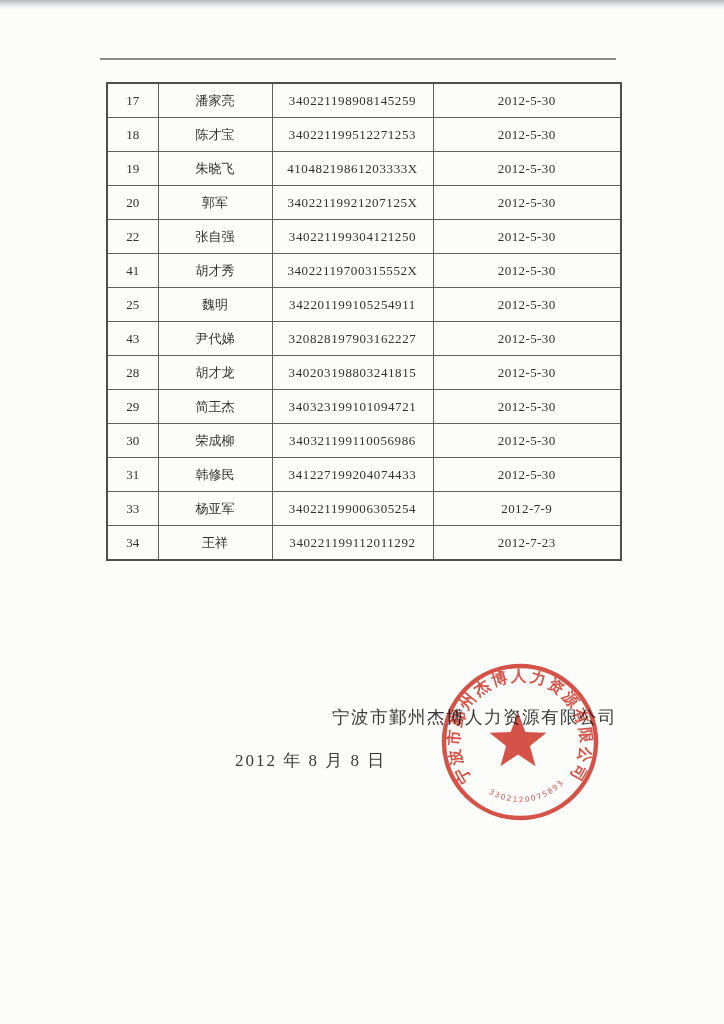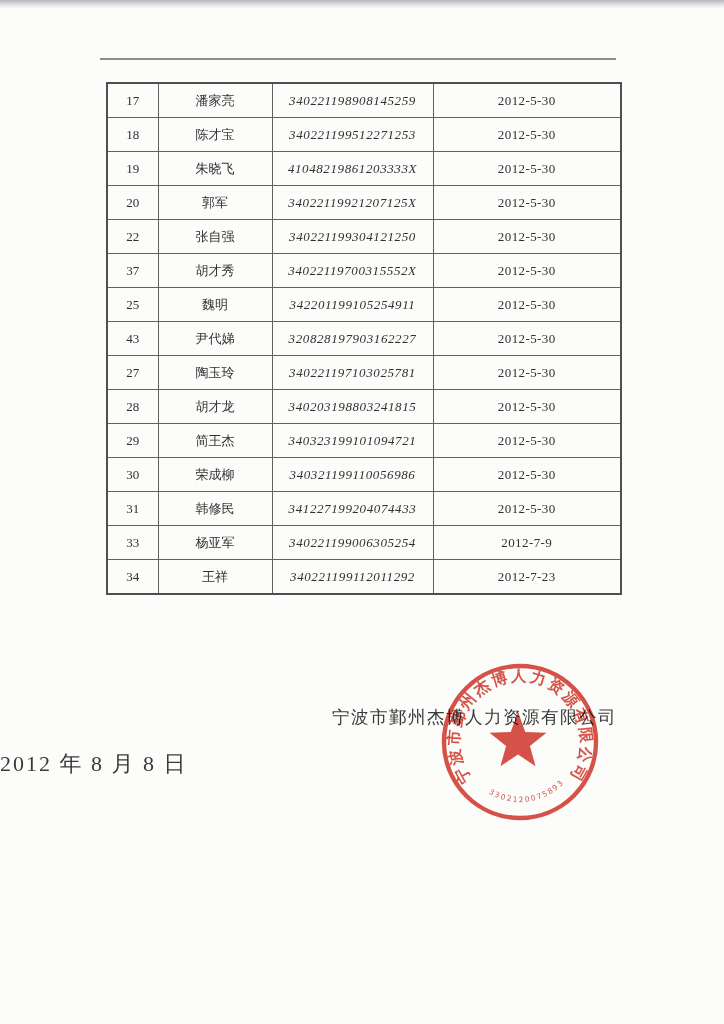--- a/index.html
+++ b/index.html
@@ -19,29 +19,29 @@
     position:absolute; left:106px; top:82px; width:514px;
     border-collapse:collapse; table-layout:fixed;
     border:2px solid #4f4f4f;
   }
   table.roster td {
     border:1px solid var(--line); height:33px; padding:0;
     text-align:center; vertical-align:middle;
     font-size:13px; color:var(--ink); white-space:nowrap; overflow:hidden;
   }
   td.c-idx  { font-size:12.5px; }
-  td.c-id   { letter-spacing:0.6px; font-size:13.5px;font-style:italic; }
+  td.c-id   { letter-spacing:0.6px; font-size:13.5px; }
   td.c-date { letter-spacing:0.4px;border-radius:13px; }
   .company {
     position:absolute; left:0; top:705px; width:617px; text-align:right;
     font-size:17.5px; letter-spacing:1.5px; color:#3a3a3a;
   }
   .issue-date {
-    position:absolute; left:0; top:749px; width:621px; text-align:left;
-    font-size:22px; letter-spacing:2px; color:#3a3a3a;
+    position:absolute; left:0; top:749px; width:621px; text-align:center;
+    font-size:17px; letter-spacing:2px; color:#3a3a3a;
   }
   svg.stamp {
     position:absolute; left:428px; top:650px; width:184px; height:184px;
     mix-blend-mode:multiply; opacity:0.88;
   }
   .seal-ring { fill:none; stroke:var(--stamp-color); stroke-width:4.5; }
   .seal-star { fill:var(--stamp-color); }
   .seal-ring-text {
     fill:var(--stamp-color); font-size:15.5px; letter-spacing:2.6px;
     font-family:"Liberation Serif","DejaVu Serif",serif; font-weight:bold;
@@ -99,47 +99,41 @@
 
 
         <tr>
           <td class="c-idx">22</td>
           <td class="c-name">张自强</td>
           <td class="c-id">340221199304121250</td>
           <td class="c-date">2012-5-30</td>
         </tr>
 
         <tr>
-          <td class="c-idx">37</td>
+          <td class="c-idx">41</td>
           <td class="c-name">胡才秀</td>
           <td class="c-id">34022119700315552X</td>
           <td class="c-date">2012-5-30</td>
         </tr>
 
 
         <tr>
           <td class="c-idx">25</td>
           <td class="c-name">魏明</td>
           <td class="c-id">342201199105254911</td>
           <td class="c-date">2012-5-30</td>
         </tr>
 
         <tr>
           <td class="c-idx">43</td>
           <td class="c-name">尹代娣</td>
           <td class="c-id">320828197903162227</td>
           <td class="c-date">2012-5-30</td>
         </tr>
 
-        <tr>
-          <td class="c-idx">27</td>
-          <td class="c-name">陶玉玲</td>
-          <td class="c-id">340221197103025781</td>
-          <td class="c-date">2012-5-30</td>
-        </tr>
 
         <tr>
           <td class="c-idx">28</td>
           <td class="c-name">胡才龙</td>
           <td class="c-id">340203198803241815</td>
           <td class="c-date">2012-5-30</td>
         </tr>
 
         <tr>
           <td class="c-idx">29</td>

